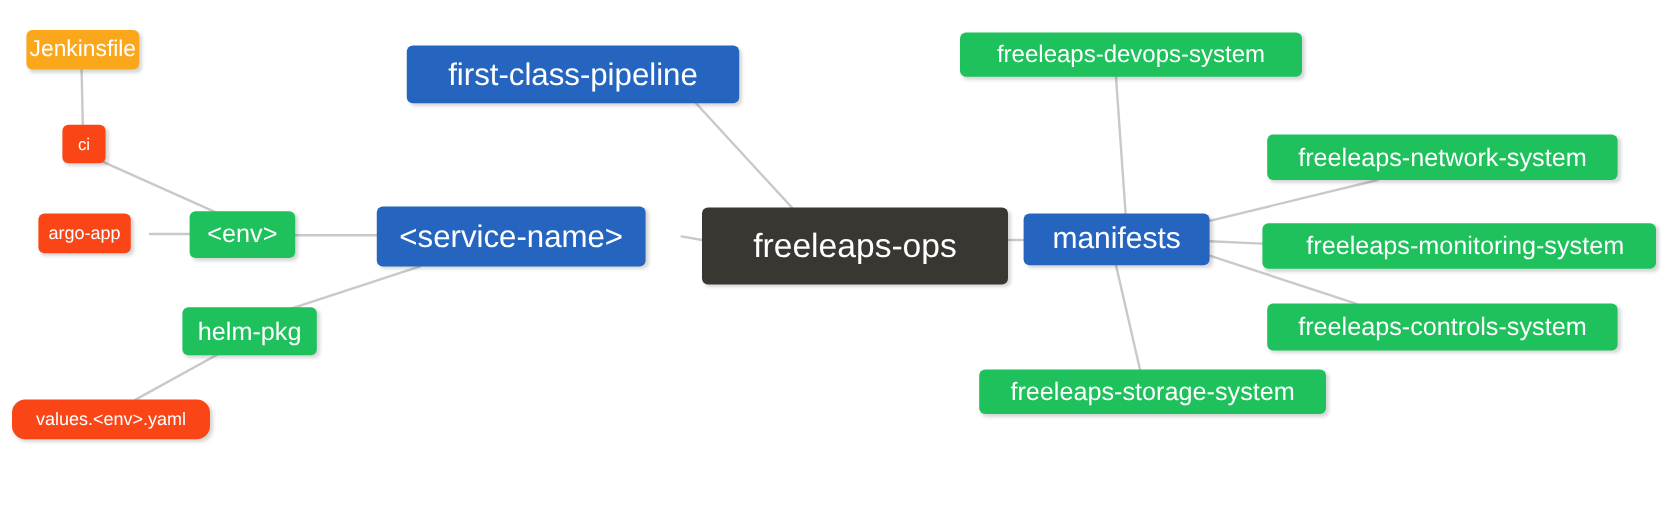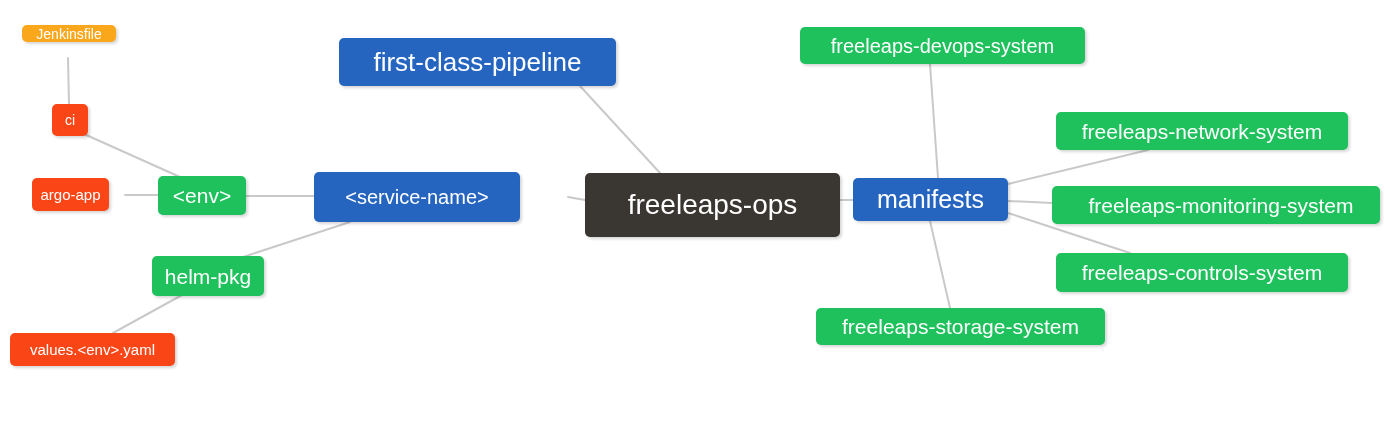--- a/index.html
+++ b/index.html
@@ -65,42 +65,42 @@
       <line x1="1008" y1="213" x2="1130" y2="253" stroke="#c9c9c9" stroke-width="2" stroke-linecap="round"></line>
       <line x1="930" y1="221" x2="950" y2="308" stroke="#c9c9c9" stroke-width="2" stroke-linecap="round"></line>
     </svg>
   <div id="node-layer">
       <div class="node" style="left: 585px; top: 173px; width: 255px; height: 64px; background: rgb(58, 54, 50); font-size: 28px;">
         <span class="node-label">freeleaps-ops</span>
       </div>
       <div class="node" style="left: 315px; top: 38px; width: 277px; height: 48px; background: rgb(37, 101, 192); font-size: 26px; margin-left: 24px;">
         <span class="node-label">first-class-pipeline</span>
       </div>
-      <div class="node" style="left: 314px; top: 172px; width: 206px; height: 50px; background: rgb(37, 101, 192); font-size: 20px;">
+      <div class="node" style="left: 314px; top: 172px; width: 224px; height: 50px; background: rgb(37, 101, 192); font-size: 26px;">
         <span class="node-label">&lt;service-name&gt;</span>
       </div>
       <div class="node" style="left: 853px; top: 178px; width: 155px; height: 43px; background: rgb(37, 101, 192); font-size: 25px;">
         <span class="node-label">manifests</span>
       </div>
       <div class="node" style="left: 158px; top: 176px; width: 88px; height: 39px; background: rgb(30, 193, 92); font-size: 21px;">
         <span class="node-label">&lt;env&gt;</span>
       </div>
       <div class="node" style="left: 152px; top: 256px; width: 112px; height: 40px; background: rgb(30, 193, 92); font-size: 21px;">
         <span class="node-label">helm-pkg</span>
       </div>
-      <div class="node" style="left: 22px; top: 25px; width: 94px; height: 17px; background: rgb(251, 167, 28); font-size: 14px;">
+      <div class="node" style="left: 22px; top: 25px; width: 94px; height: 33px; background: rgb(251, 167, 28); font-size: 19px;">
         <span class="node-label">Jenkinsfile</span>
       </div>
       <div class="node" style="left: 52px; top: 104px; width: 36px; height: 32px; background: rgb(250, 70, 22); font-size: 14px;">
         <span class="node-label">ci</span>
       </div>
       <div class="node" style="left: 32px; top: 178px; width: 77px; height: 33px; background: rgb(250, 70, 22); font-size: 15px;">
         <span class="node-label">argo-app</span>
       </div>
-      <div class="node" style="left: 10px; top: 333px; width: 165px; height: 33px; background: rgb(250, 70, 22); font-size: 15px;">
+      <div class="node" style="left: 10px; top: 333px; width: 165px; height: 33px; background: rgb(250, 70, 22); font-size: 15px; border-radius: 11px;">
         <span class="node-label">values.&lt;env&gt;.yaml</span>
       </div>
       <div class="node" style="left: 800px; top: 27px; width: 285px; height: 37px; background: rgb(30, 193, 92); font-size: 20px; align-items: center;">
         <span class="node-label">freeleaps-devops-system</span>
       </div>
       <div class="node" style="left: 1056px; top: 112px; width: 292px; height: 38px; background: rgb(30, 193, 92); font-size: 21px;">
         <span class="node-label">freeleaps-network-system</span>
       </div>
       <div class="node" style="left: 1052px; top: 186px; width: 328px; height: 38px; background: rgb(30, 193, 92); font-size: 21px; padding-left: 20px;">
         <span class="node-label">freeleaps-monitoring-system</span>

